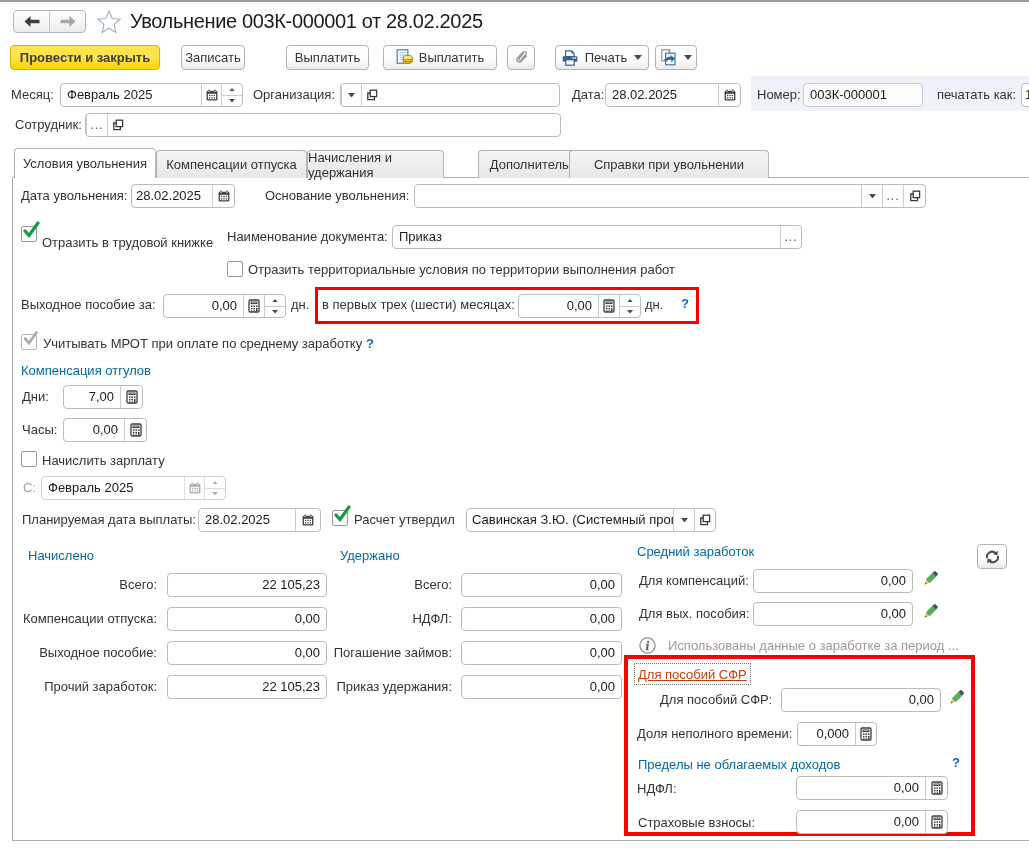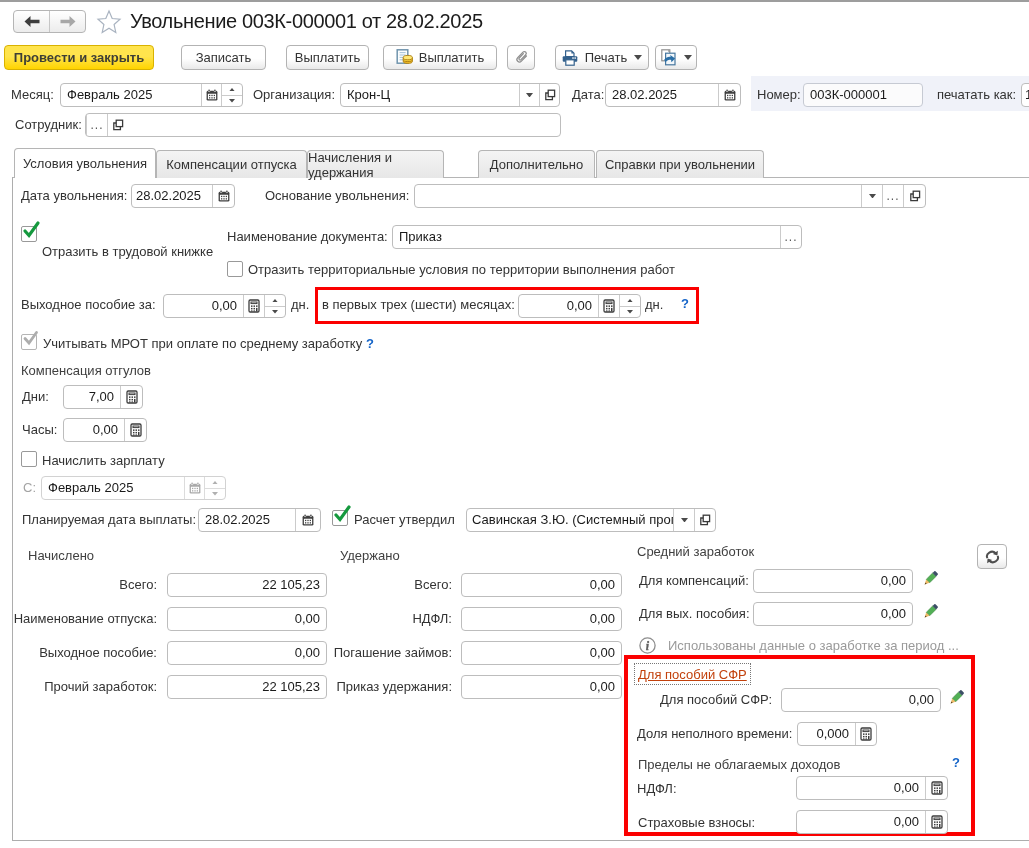--- a/index.html
+++ b/index.html
@@ -5,21 +5,21 @@
 .lb{position:absolute;font-size:13px;line-height:16px;color:#333;white-space:nowrap}
 .fld{position:absolute;box-sizing:border-box;height:24px;border:1px solid #bdbdbd;border-radius:4px;background:#fff;display:flex;align-items:stretch}
 .fld .tx{font-size:13px;line-height:22px;padding:0 6px;color:#1a1a1a;overflow:hidden;white-space:nowrap;box-sizing:border-box}
 .r{text-align:right}
 .ic{border-left:1px solid #cbcbcb;display:flex;align-items:center;justify-content:center;box-sizing:border-box}
 .sp{width:21px;border-left:1px solid #cbcbcb;display:flex;flex-direction:column;box-sizing:border-box}
 .sp>div{flex:1;display:flex;align-items:center;justify-content:center}
 .sp>div:first-child{border-bottom:1px solid #cbcbcb}
 .btn{position:absolute;box-sizing:border-box;height:25px;border:1px solid #b3b3b3;border-radius:4px;background:linear-gradient(#ffffff 55%,#e9e9e9);font-size:13px;color:#333;display:flex;align-items:center;justify-content:center}
 .cb{position:absolute;box-sizing:border-box;width:16px;height:16px;border:1px solid #999;border-radius:2px;background:#fff}
-.green{color:#404040}
+.green{color:#0369a1}
 .q{position:absolute;font-size:13px;line-height:15px;font-weight:700;color:#1464c8}
 .dis{color:#a3a3a3}
 .tab{position:absolute;box-sizing:border-box;border:1px solid #b5b5b5;border-bottom:none;border-radius:4px 4px 0 0;background:linear-gradient(#f4f4f4,#e7e7e7);font-size:13px;color:#333;display:flex;align-items:center;justify-content:center;top:150px;height:28px}
 svg{display:block}
 </style></head>
 <body>
 <div id="w">
 <div style="position:absolute;left:0;top:0;width:1029px;height:2px;background:#9d9d9d"></div>
 <div style="position:absolute;left:13px;top:10px;width:73px;height:23px;border:1px solid #b5b5b5;border-radius:4px;background:linear-gradient(#fff,#ececec);box-sizing:border-box;display:flex">
  <div style="flex:1;display:flex;align-items:center;justify-content:center;border-right:1px solid #c6c6c6">
@@ -30,22 +30,22 @@
  <div style="flex:1;display:flex;align-items:center;justify-content:center">
         <svg width="16" height="11" viewBox="0 0 16 11">
           <path d="M9.5 0 L15.5 5.5 L9.5 11 L9.5 7.2 L0.5 7.2 L0.5 3.8 L9.5 3.8 Z" fill="#a7a7a7"></path>
         </svg>
       </div>
 </div>
 <svg style="position:absolute;left:96px;top:9px" width="26" height="26" viewBox="0 0 26 26">
       <path d="M13 2 L16.2 9.5 L24 10.2 L18.1 15.5 L19.8 23.5 L13 19.3 L6.2 23.5 L7.9 15.5 L2 10.2 L9.8 9.5 Z" fill="#fff" stroke="#a9b3c0" stroke-width="1.2" stroke-linejoin="miter"></path>
     </svg>
 <div style="position:absolute;left:130px;top:9px;font-size:20px;line-height:24px;letter-spacing:-0.35px;color:#1b1b1b;white-space:nowrap">Увольнение 003К-000001 от 28.02.2025</div>
-<div class="btn" style="left:4px;top:45px;width:150px;background:linear-gradient(#ffe44d 45%,#ffd400);border-color:#d9b200;font-weight:700;color:#3e3e35">Провести и закрыть</div>
-<div class="btn" style="left:181px;top:45px;width:85px">Записать</div>
+<div class="btn" style="left:10px;top:45px;width:150px;background:linear-gradient(#ffe44d 45%,#ffd400);border-color:#d9b200;font-weight:700;color:#3e3e35">Провести и закрыть</div>
+<div class="btn" style="left:181px;top:45px;width:64px">Записать</div>
 <div class="btn" style="left:286px;top:45px;width:83px">Выплатить</div>
 <div class="btn" style="left:383px;top:45px;width:114px"><svg width="18" height="17" viewBox="0 0 18 17" style="margin-right:5px">
         <rect x="1.2" y="0.8" width="10.6" height="13.4" fill="#fbfdfe" stroke="#7195ae" stroke-width="1.5"></rect>
         <g stroke="#aac6da" stroke-width="1.1">
           <line x1="3.6" y1="3.6" x2="9.6" y2="3.6"></line>
           <line x1="3.6" y1="6" x2="9.6" y2="6"></line>
           <line x1="3.6" y1="8.4" x2="9.6" y2="8.4"></line>
           <line x1="3.6" y1="10.8" x2="9.6" y2="10.8"></line>
         </g>
         <g stroke="#a97c10" stroke-width="0.9">
@@ -110,21 +110,20 @@
         </div>
         <div>
           <svg width="6" height="3.5" viewBox="0 0 6 3.5">
             <path d="M3 3.5 L0 0 H6 Z" fill="#4a4a4a"></path>
           </svg>
         </div>
       </div>
     </div>
 <div class="lb" style="left:253px;top:87px">Организация:</div>
 <div class="fld" style="left:340px;top:83px;width:220px">
-      <div class="tx" style="flex:1">Крон-Ц</div>
       <div class="ic" style="width:20px">
         <svg width="7" height="4.5" viewBox="0 0 7 4.5">
           <path d="M0 0 h7 l-3.5 4.5 z" fill="#4a4a4a"></path>
         </svg>
       </div>
       <div class="ic" style="width:20px">
         <svg width="12" height="12" viewBox="0 0 12 12">
           <rect x="4.2" y="1.2" width="6.4" height="6.4" fill="none" stroke="#3a3a3a" stroke-width="1.3"></rect>
           <path d="M4.2 4 H1.8 V10.6 H8.4 V7.8" fill="none" stroke="#3a3a3a" stroke-width="1.3"></path>
         </svg>
@@ -167,21 +166,21 @@
           <path d="M4.2 4 H1.8 V10.6 H8.4 V7.8" fill="none" stroke="#3a3a3a" stroke-width="1.3"></path>
         </svg>
       </div>
     </div>
 <div style="position:absolute;left:12px;top:177px;width:1017px;height:1px;background:#b5b5b5"></div>
 <div style="position:absolute;left:12px;top:177px;width:1px;height:664px;background:#adadad"></div>
 <div style="position:absolute;left:12px;top:840px;width:1017px;height:1px;background:#adadad"></div>
 <div class="tab" style="left:156px;width:151px">Компенсации отпуска</div>
 <div class="tab" style="left:307px;width:137px">Начисления и удержания</div>
 <div class="tab" style="left:478px;width:117px">Дополнительно</div>
-<div class="tab" style="left:596px;width:168px">Справки при увольнении</div>
+<div class="tab" style="left:569px;width:200px">Справки при увольнении</div>
 <div class="tab" style="left:14px;top:148px;width:142px;height:30px;background:#fff;z-index:2">Условия увольнения</div>
 <div class="lb" style="left:21px;top:188px">Дата увольнения:</div>
 <div class="fld" style="left:131px;top:184px;width:104px">
       <div class="tx" style="flex:1;padding:0 4px">28.02.2025</div>
       <div class="ic" style="width:22px">
         <svg width="12" height="12" viewBox="0 0 12 12">
           <rect x="0.6" y="1.8" width="10.8" height="9.8" rx="1.4" fill="#3f3f3f"></rect>
           <rect x="2.1" y="0.3" width="2" height="2.4" rx="1" fill="#3f3f3f" stroke="#fff" stroke-width="0.6"></rect>
           <rect x="7.9" y="0.3" width="2" height="2.4" rx="1" fill="#3f3f3f" stroke="#fff" stroke-width="0.6"></rect>
           <rect x="1.9" y="4.7" width="8.2" height="5.5" rx="0.4" fill="#fff"></rect>
@@ -209,21 +208,21 @@
         <svg width="12" height="12" viewBox="0 0 12 12">
           <rect x="4.2" y="1.2" width="6.4" height="6.4" fill="none" stroke="#3a3a3a" stroke-width="1.3"></rect>
           <path d="M4.2 4 H1.8 V10.6 H8.4 V7.8" fill="none" stroke="#3a3a3a" stroke-width="1.3"></path>
         </svg>
       </div>
     </div>
 <div class="cb" style="left:21px;top:226px"></div>
 <svg style="position:absolute;left:23px;top:220px;overflow:visible" width="18" height="20" viewBox="0 0 18 20">
       <path d="M2 11 L6 15.5 L15 3" fill="none" stroke="#15993e" stroke-width="3.2" stroke-linecap="round"></path>
     </svg>
-<div class="lb" style="left:42px;top:244px">Отразить в трудовой книжке</div>
+<div class="lb" style="left:42px;top:235px">Отразить в трудовой книжке</div>
 <div class="lb" style="left:227px;top:229px">Наименование документа:</div>
 <div class="fld" style="left:392px;top:225px;width:410px">
       <div class="tx" style="flex:1">Приказ</div>
       <div class="ic" style="width:21px;color:#555;font-size:12px;letter-spacing:1px;line-height:20px">...</div>
     </div>
 <div class="cb" style="left:227px;top:261px"></div>
 <div class="lb" style="left:248px;top:262px">Отразить территориальные условия по территории выполнения работ</div>
 <div class="lb" style="left:21px;top:297px">Выходное пособие за:</div>
 <div class="fld" style="left:163px;top:294px;width:123px">
       <div class="tx r" style="flex:1">0,00</div>
@@ -420,21 +419,21 @@
         <path d="M2.1 13.2 L2.6 8.4 L7.2 9.9 Z" fill="#4e4e4e"></path>
       </svg>
     </div>
 <div class="lb green" style="left:28px;top:548px">Начислено</div>
 <div class="lb green" style="left:340px;top:548px">Удержано</div>
 <div class="lb green" style="left:637px;top:544px">Средний заработок</div>
 <div class="lb r" style="left:0px;top:577px;width:157px">Всего:</div>
 <div class="fld" style="left:167px;top:573px;width:160px">
       <div class="tx r" style="flex:1">22 105,23</div>
     </div>
-<div class="lb r" style="left:0px;top:611px;width:157px">Наименование отпуска:</div>
+<div class="lb r" style="left:0px;top:611px;width:157px">Компенсации отпуска:</div>
 <div class="fld" style="left:167px;top:607px;width:160px">
       <div class="tx r" style="flex:1">0,00</div>
     </div>
 <div class="lb r" style="left:0px;top:645px;width:157px">Выходное пособие:</div>
 <div class="fld" style="left:167px;top:641px;width:160px">
       <div class="tx r" style="flex:1">0,00</div>
     </div>
 <div class="lb r" style="left:0px;top:679px;width:157px">Прочий заработок:</div>
 <div class="fld" style="left:167px;top:675px;width:160px">
       <div class="tx r" style="flex:1">22 105,23</div>

